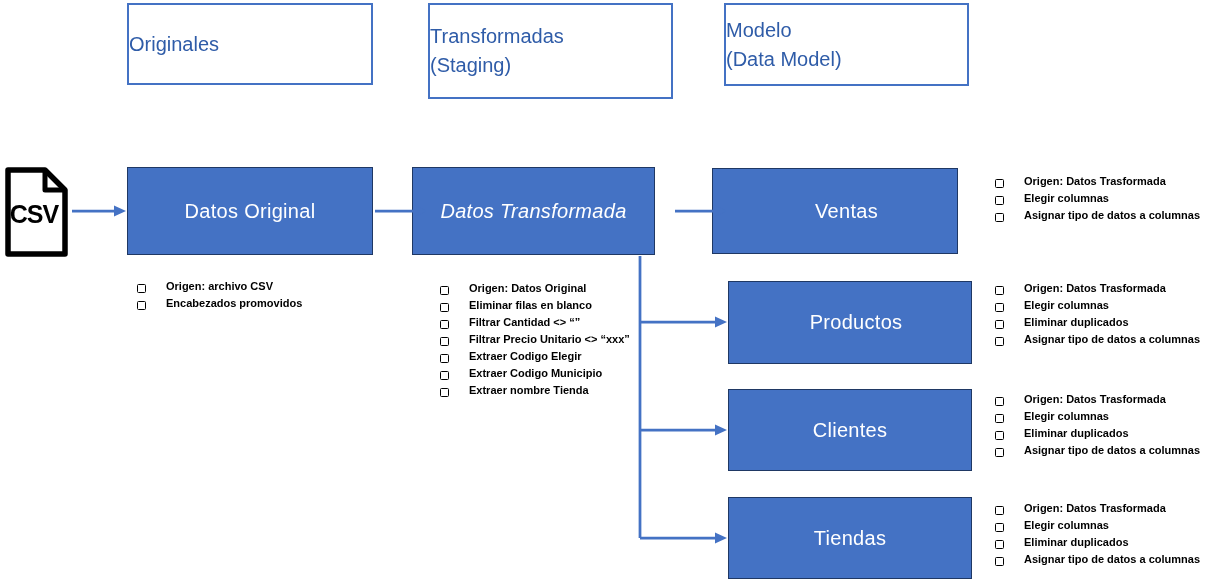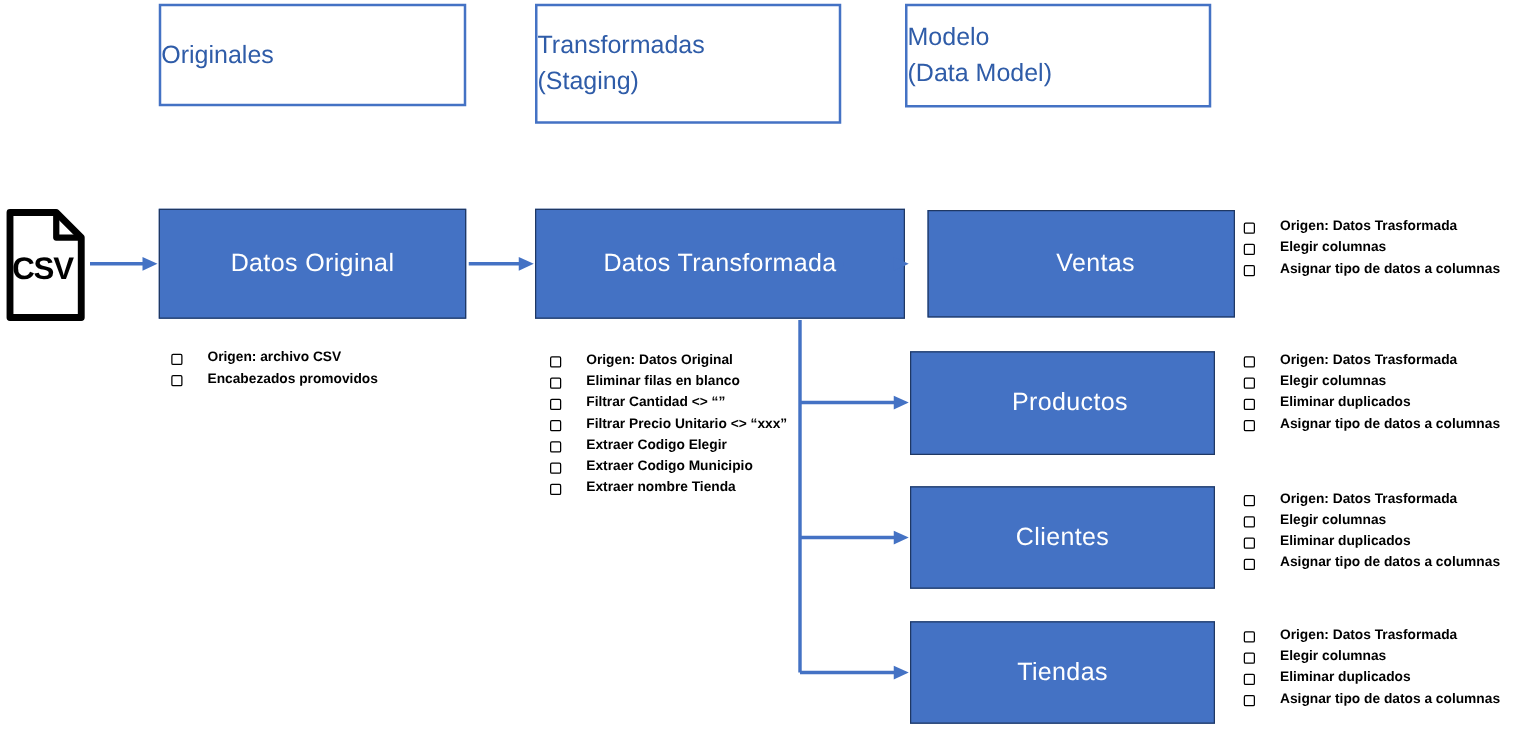--- a/index.html
+++ b/index.html
@@ -13,21 +13,21 @@
     display:flex;flex-direction:column;align-items:flex-start;justify-content:center;
     font-size:20px;line-height:29px;text-align:center;
   }
   .node{
     position:absolute;box-sizing:border-box;background:#4472C4;
     border:1.5px solid #1F3864;color:#ffffff;
     display:flex;align-items:center;justify-content:center;
     font-size:20px;letter-spacing:.3px;text-align:center;
   }
   .list{position:absolute;}
-  .li{display:flex;align-items:center;margin-bottom:3px;}
+  .li{display:flex;align-items:flex-end;margin-bottom:3px;}
   .cb{
     flex:0 0 auto;width:7px;height:7px;border:1.6px solid #000;
     border-radius:1.5px;margin:3px 20px 0 0;background:#fff;
   }
   .li-t{
     font-size:11px;font-weight:bold;color:#000;line-height:14px;
     white-space:pre-line;
   }
   svg.overlay{position:absolute;left:0;top:0;pointer-events:none;}
   .csvicon{position:absolute;left:3px;top:166px;}
@@ -51,24 +51,24 @@
 
   <svg class="csvicon" width="66" height="92" viewBox="0 0 66 92">
     <path d="M5 4 H42 L62 24 V88 H5 Z" fill="#ffffff" stroke="#000000" stroke-width="5.5" stroke-linejoin="round"></path>
     <path d="M42 4 V24 H62" fill="none" stroke="#000000" stroke-width="5" stroke-linejoin="round"></path>
     <text x="31" y="57" text-anchor="middle" font-family="Liberation Sans, sans-serif" font-size="25" font-weight="bold" letter-spacing="-1" fill="#000000">CSV</text>
   </svg>
 
   <div class="node" style="left:127px;top:167px;width:246px;height:88px;">
     <span>Datos Original</span>
   </div>
-  <div class="node" style="left:428px;top:167px;width:296px;height:88px;">
+  <div class="node" style="left:412px;top:167px;width:243px;height:88px;font-style:italic;">
     <span>Datos Transformada</span>
   </div>
-  <div class="node" style="left:742px;top:168px;width:246px;height:86px;padding-left:23px;">
+  <div class="node" style="left:712px;top:168px;width:246px;height:86px;padding-left:23px;">
     <span>Ventas</span>
   </div>
   <div class="node" style="left:728px;top:281px;width:244px;height:83px;padding-left:12px;">
     <span>Productos</span>
   </div>
   <div class="node" style="left:728px;top:497px;width:244px;height:82px;">
     <span>Tiendas</span>
   </div>
   <div class="node" style="left:728px;top:389px;width:244px;height:82px;">
     <span>Clientes</span>

